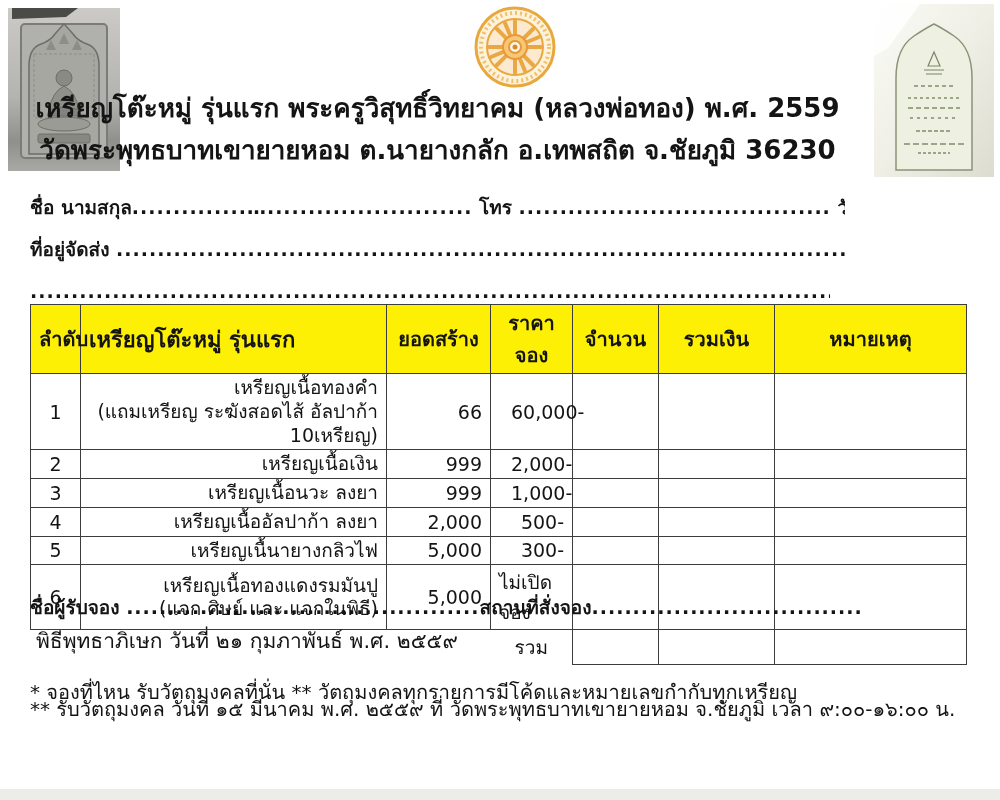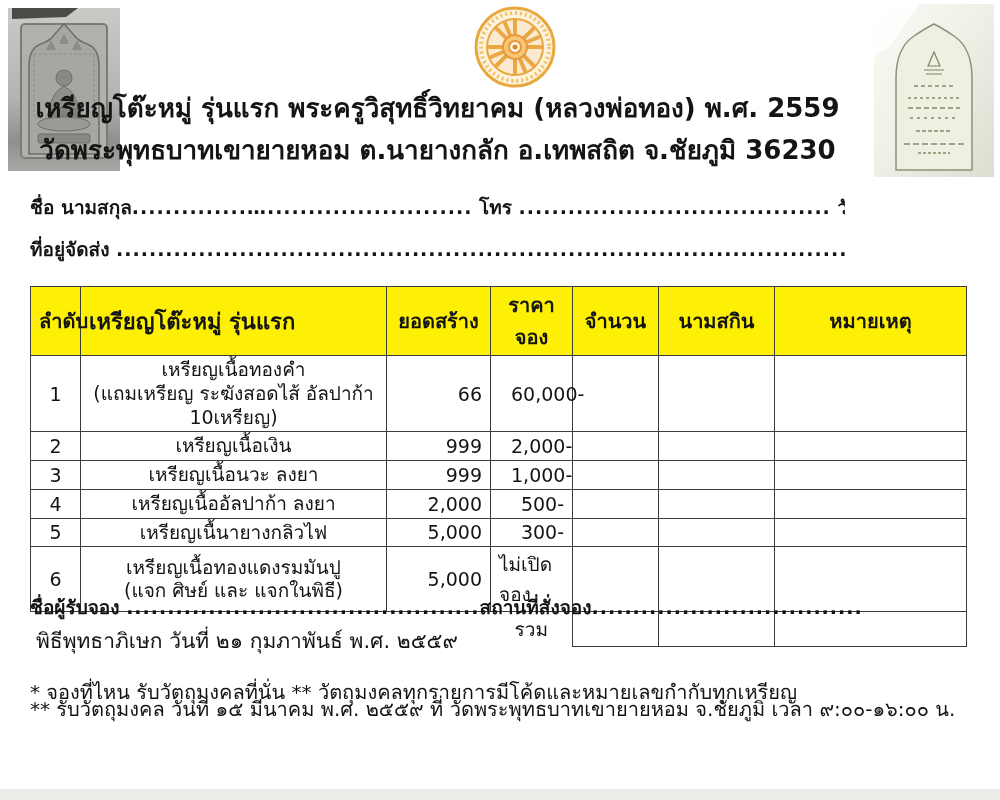--- a/index.html
+++ b/index.html
@@ -19,27 +19,27 @@
   .title { left:0; width:875px; text-align:center; font-weight:bold; font-size:26px; line-height:1.3; white-space:nowrap; }
   .title1 { top:92px; }
   .title2 { top:134px; }
   
   .formline { left:30px; width:930px; font-size:19px; font-weight:bold; white-space:nowrap; overflow:hidden; }
   .line-name { top:192px; width:815px; }
   .line-addr { top:234px; width:815px; }
   .line-addr2 { top:280px; width:800px; }
   .dots { letter-spacing:1px; font-weight:bold; }
   
-  .order-table-wrap { left:30px; top:286px; width:936px; }
+  .order-table-wrap { left:30px; top:304px; width:936px; }
   table { border-collapse:collapse; width:936px; table-layout:fixed; font-size:19px; }
   th, td { border:1px solid #3c3c3c; padding:2px 8px; vertical-align:middle; }
   thead th { background:#fdf005; font-weight:bold; font-size:20px; height:42px; text-align:center; }
   thead th.name-h { text-align:left; font-size:22px; }
   td.num { text-align:center; }
-  td.name { text-align:center; line-height:1.25; }
+  td.name { text-align:right; line-height:1.25; }
   td.made, td.price { text-align:right;padding-left:20px; }
   td.price-center { text-align:left; }
   tr.r1 td, tr.r6 td { height:52px; }
   tr.rs td { height:28px; }
   tr.total-row td { border:none; height:34px; }
   tr.total-row td.boxed { border:1px solid #3c3c3c; }
   tr.total-row td.total-label { text-align:center; font-size:19px;margin-top:33px; }
   
   .line-receiver { top:592px; width:830px; }
   .line-ceremony { top:624px; left:36px; font-size:21px; font-weight:normal; }
@@ -156,21 +156,21 @@
         <col style="width:116px">
         <col style="width:192px">
     </colgroup>
     <thead>
       <tr>
         <th>ลำดับ</th>
         <th class="name-h">เหรียญโต๊ะหมู่ รุ่นแรก</th>
         <th>ยอดสร้าง</th>
         <th>ราคาจอง</th>
         <th>จำนวน</th>
-        <th>นามสกิน</th>
+        <th>รวมเงิน</th>
         <th>หมายเหตุ</th>
       </tr>
     </thead>
     <tbody>
       <tr class="r1">
         <td class="num">1</td>
         <td class="name">
           <div>เหรียญเนื้อทองคำ</div>
           <div>(แถมเหรียญ ระฆังสอดไส้ อัลปาก้า 10เหรียญ)</div>
         </td>

